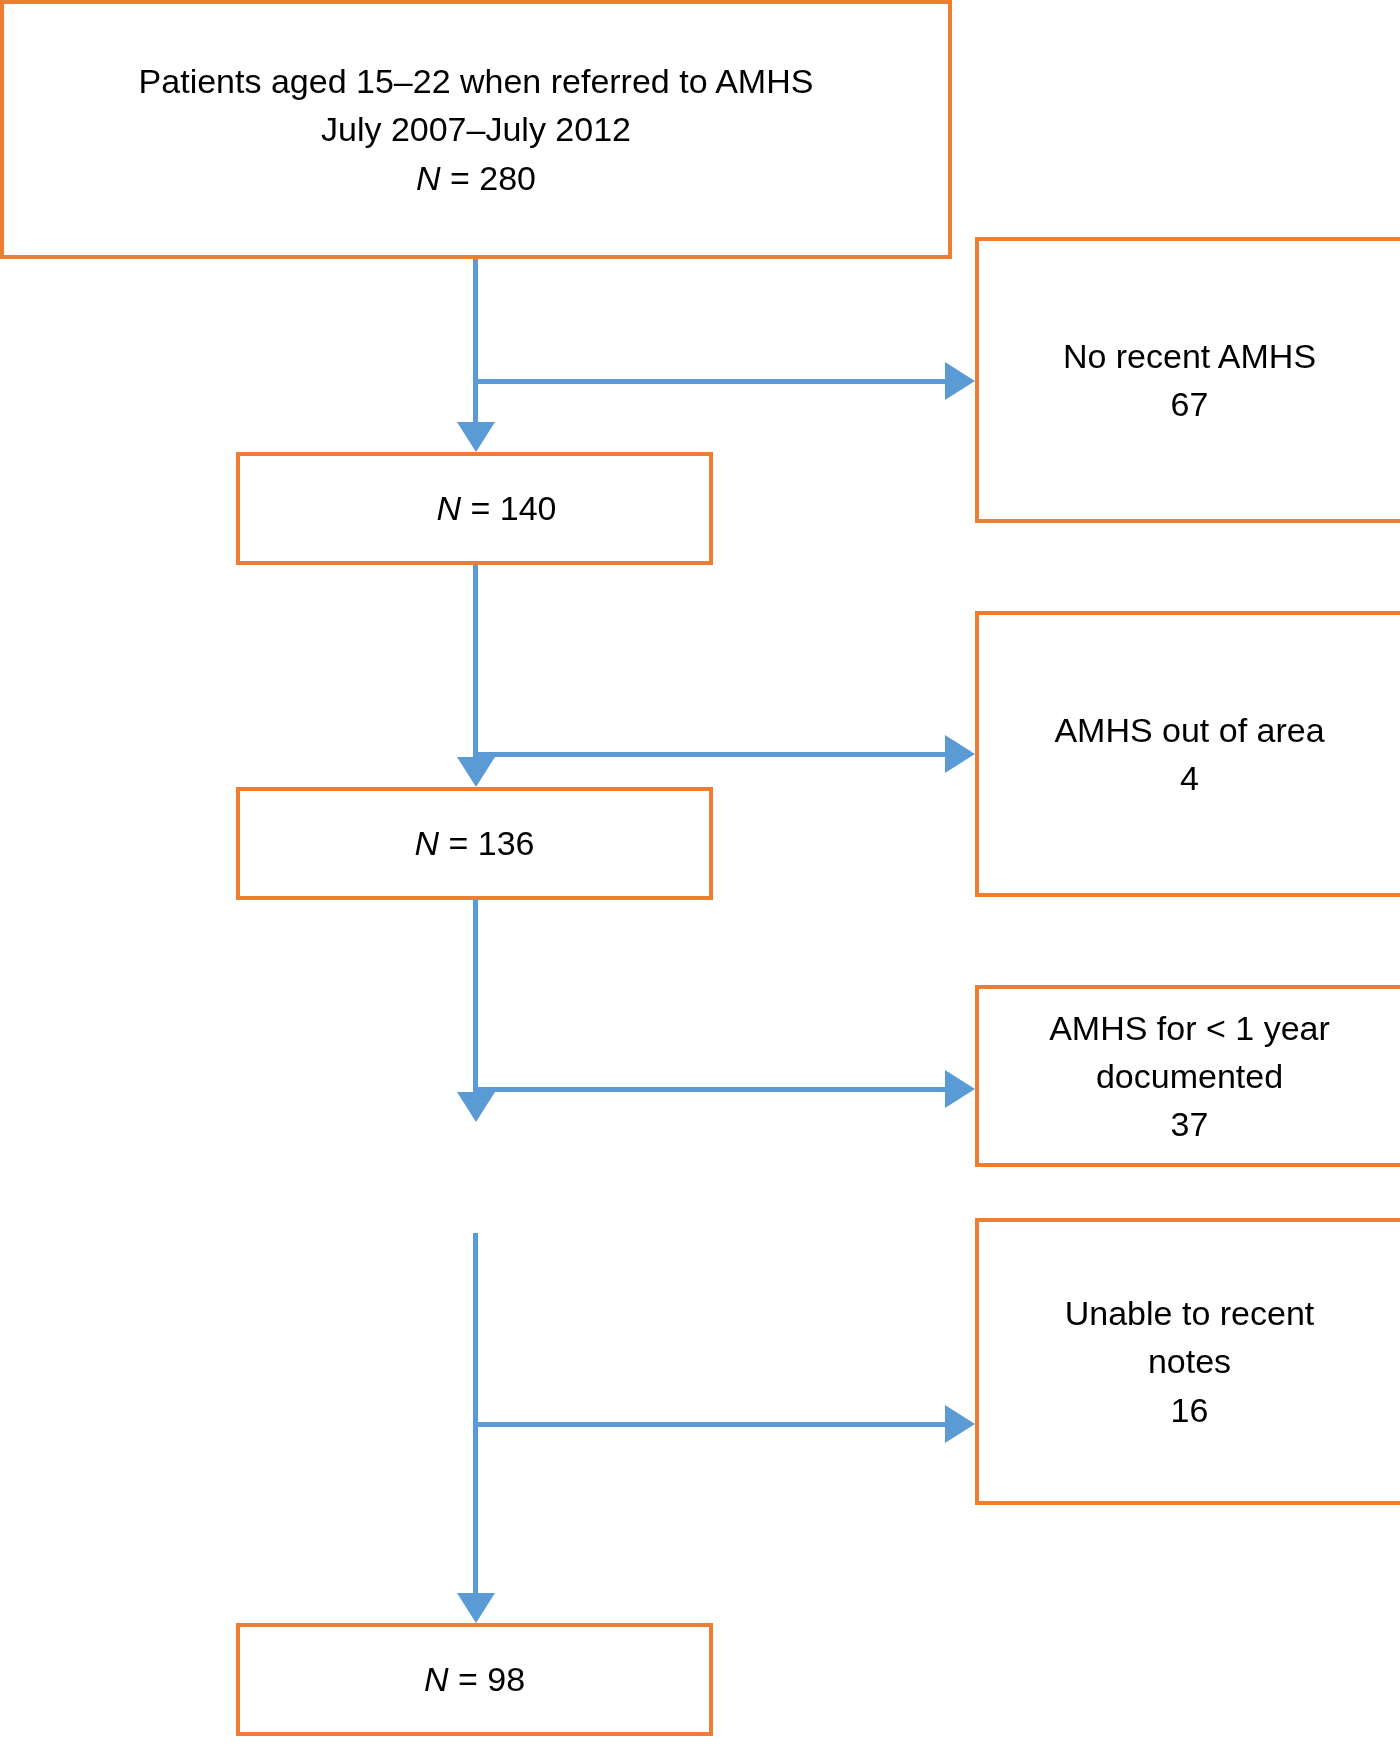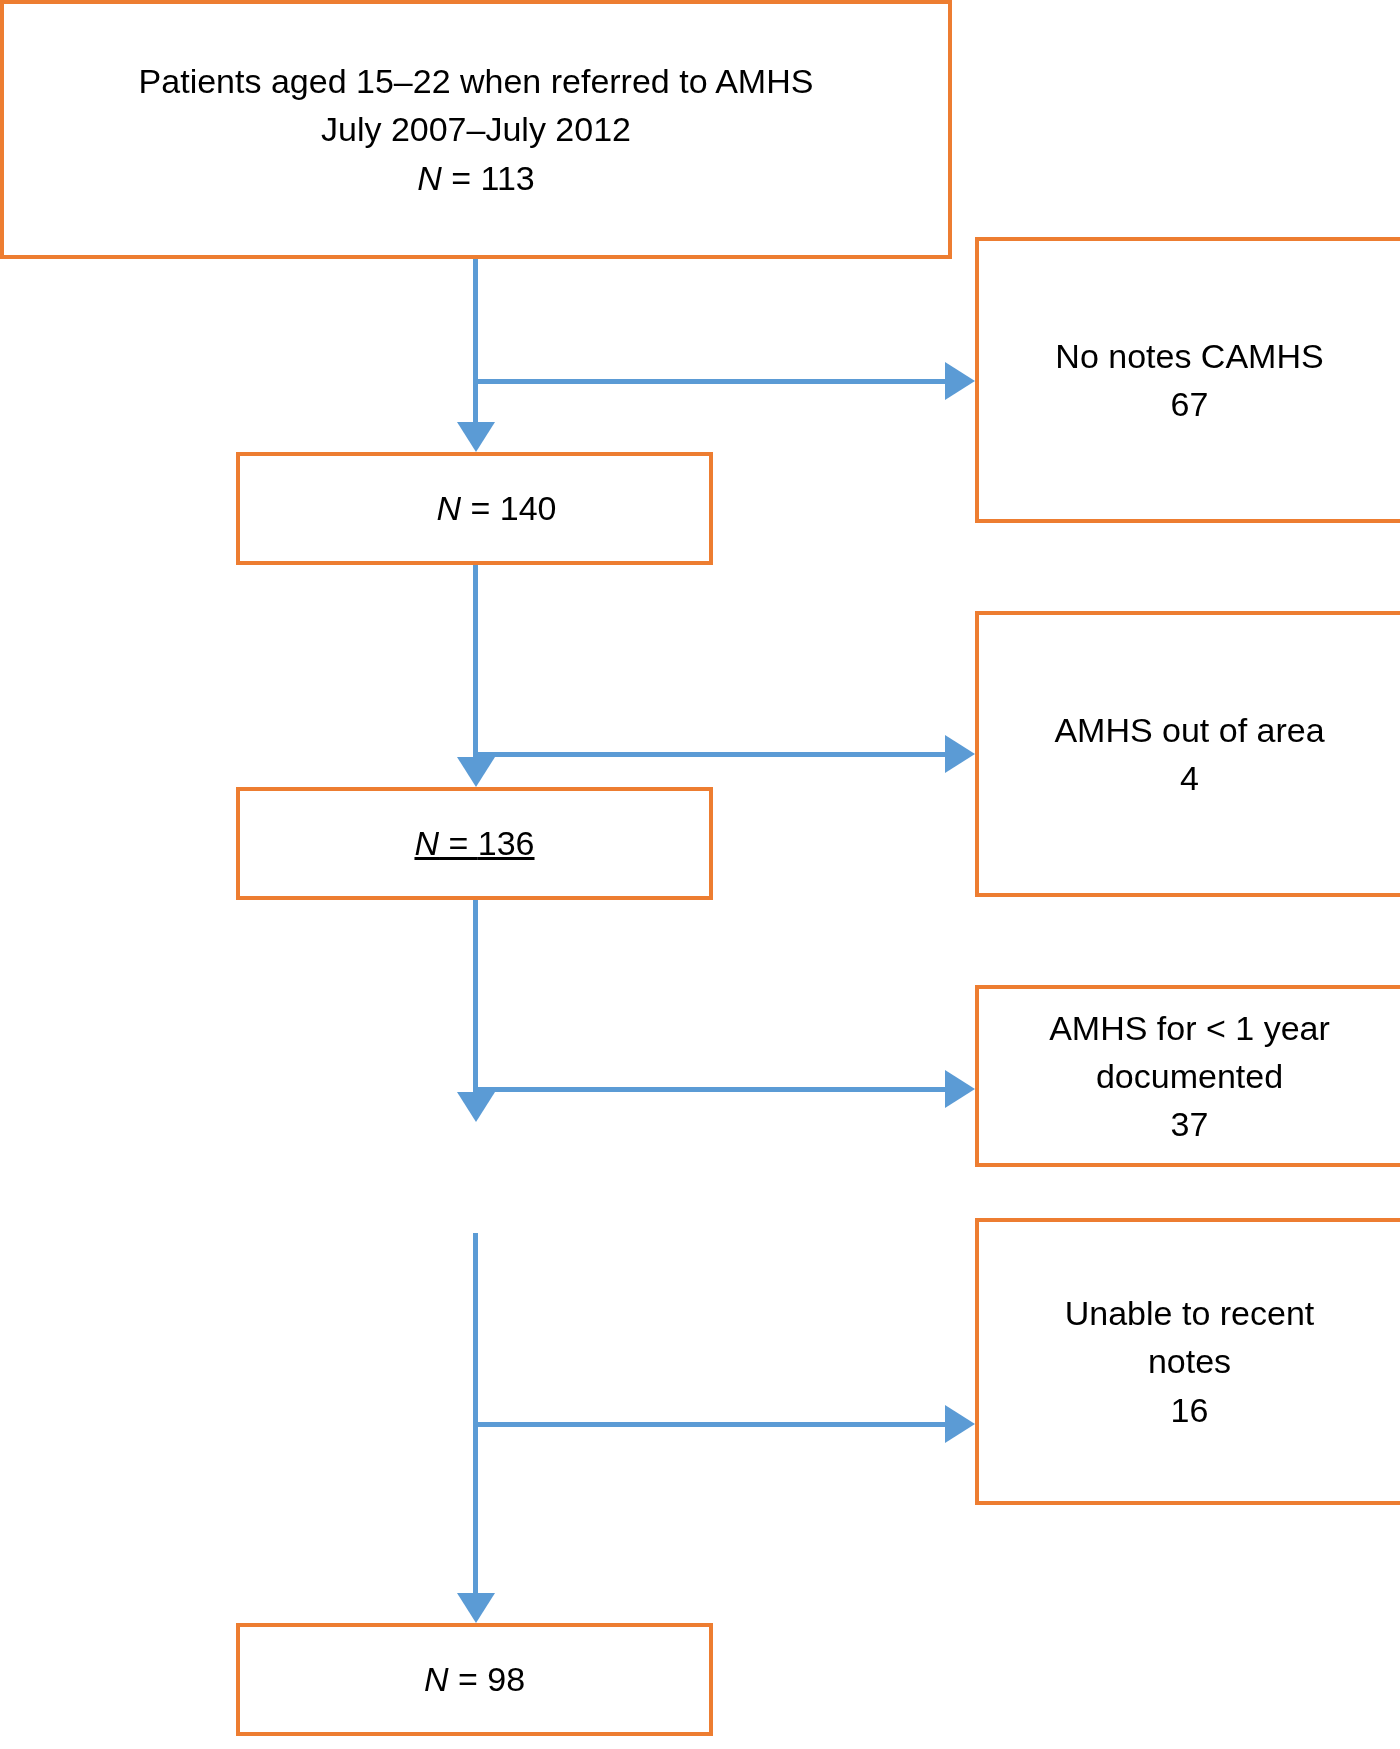--- a/index.html
+++ b/index.html
@@ -90,38 +90,38 @@
 
   <div class="conn vline" style="left:473px; top:1233px; height:380px;"></div>
   <div class="arrow-down" style="left:457px; top:1593px;"></div>
 
   <div class="conn hline" style="left:473px; top:1422px; width:479px;"></div>
   <div class="arrow-right" style="left:945px; top:1405px;"></div>
 
   <div class="box" style="left:0px; top:0px; width:952px; height:259px;">
     <span class="line">Patients aged 15–22 when referred to AMHS</span>
     <span class="line">July 2007–July 2012</span>
-    <span class="line"><span class="ital">N</span><span> = </span><span>113</span></span>
+    <span class="line"><span class="ital">N</span><span> = </span><span>280</span></span>
   </div>
 
   <div class="box" style="left:975px; top:237px; width:429px; height:286px;">
-    <span class="line">No notes CAMHS</span>
+    <span class="line">No recent AMHS</span>
     <span class="line">67</span>
   </div>
 
   <div class="box" style="left:236px; top:452px; width:477px; height:113px;padding-left:44px;">
     <span class="line"><span class="ital">N</span><span> = </span><span>140</span></span>
   </div>
 
   <div class="box" style="left:975px; top:611px; width:429px; height:286px;">
     <span class="line">AMHS out of area</span>
     <span class="line">4</span>
   </div>
 
-  <div class="box" style="left:236px; top:787px; width:477px; height:113px;text-decoration:underline;">
+  <div class="box" style="left:236px; top:787px; width:477px; height:113px;">
     <span class="line"><span class="ital">N</span><span> = </span><span>136</span></span>
   </div>
 
   <div class="box" style="left:975px; top:985px; width:429px; height:182px;">
     <span class="line">AMHS for &lt; 1 year</span>
     <span class="line">documented</span>
     <span class="line">37</span>
   </div>
 
 

